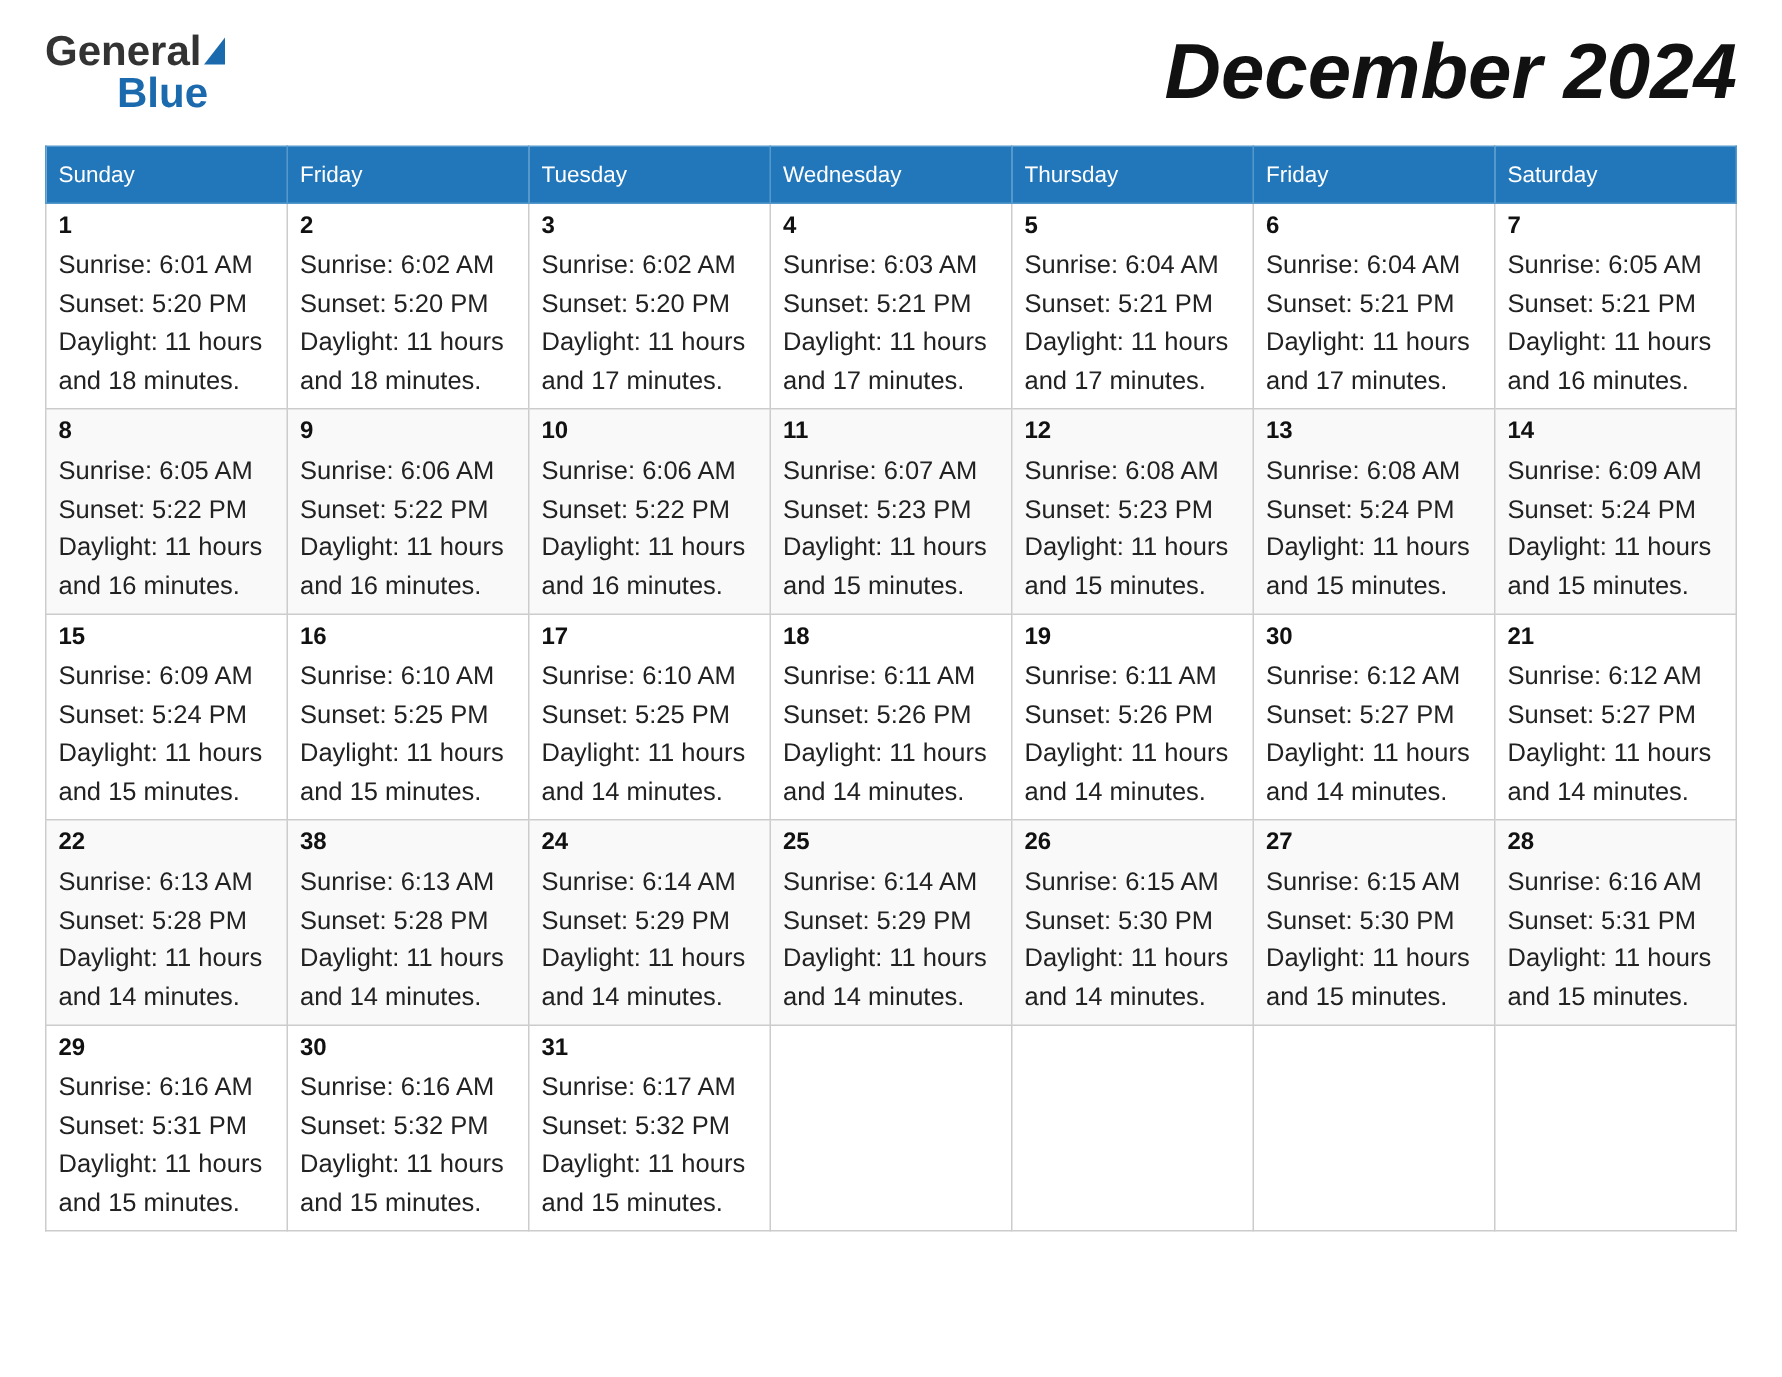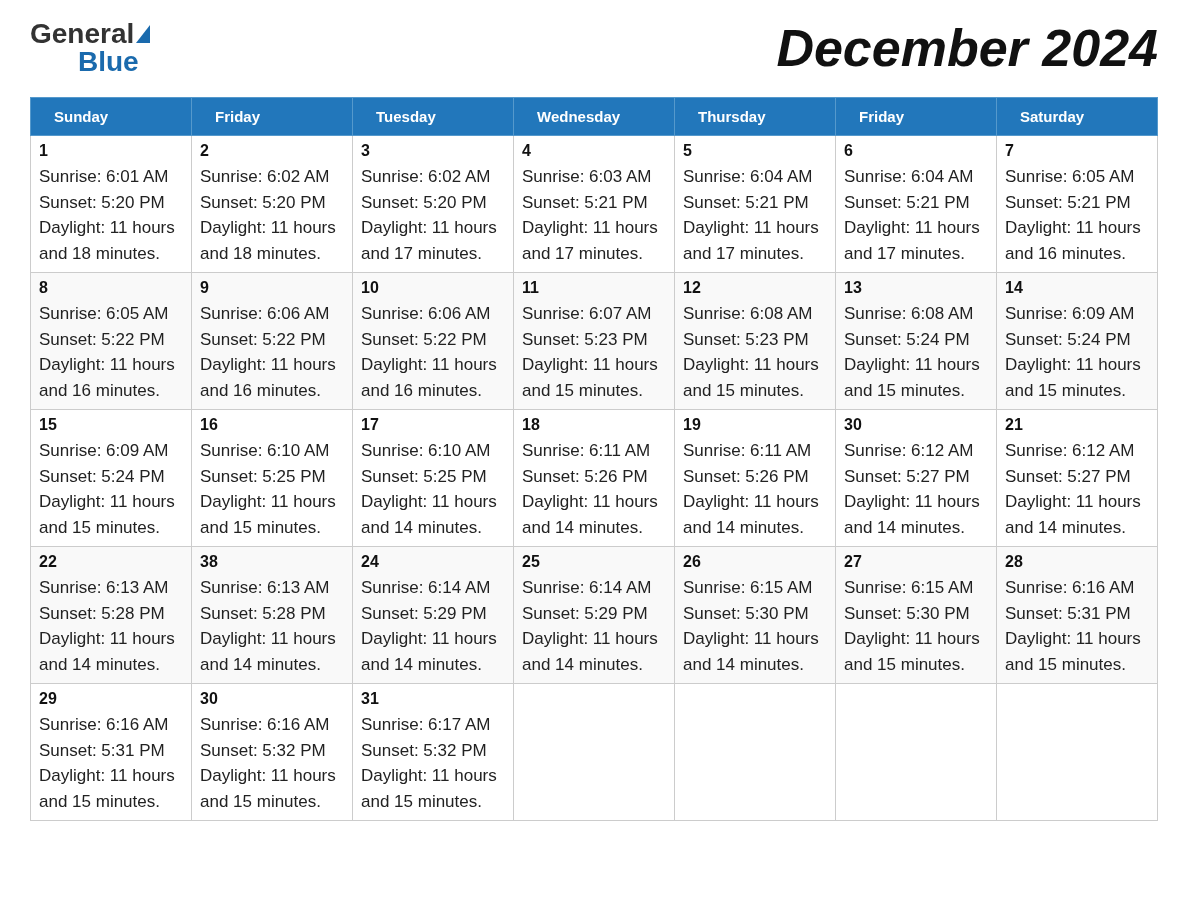--- a/index.html
+++ b/index.html
@@ -65,22 +65,22 @@
     }
     .calendar-table {
       width: 100%;
       border-collapse: collapse;
       border: 1px solid #aaaaaa;
     }
     .calendar-table th {
       background-color: #2277bb;
       color: #ffffff;
       font-size: 15px;
-      font-weight: bold;
-      padding: 10px 23px;
+      font-weight: normal;
+      padding: 10px 8px;
       text-align: left;
       border: 1px solid #5599cc;
     }
     .calendar-table td {
       vertical-align: top;
       padding: 6px 8px;
       border: 1px solid #cccccc;
       font-size: 13px;
       color: #222222;
       width: 14.28%;

